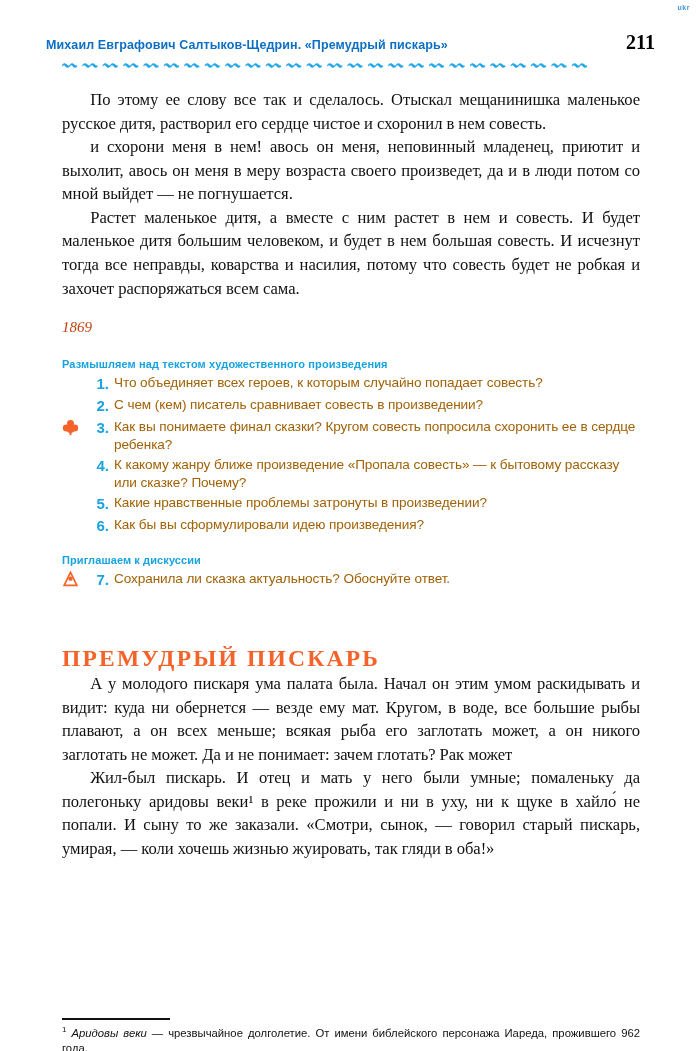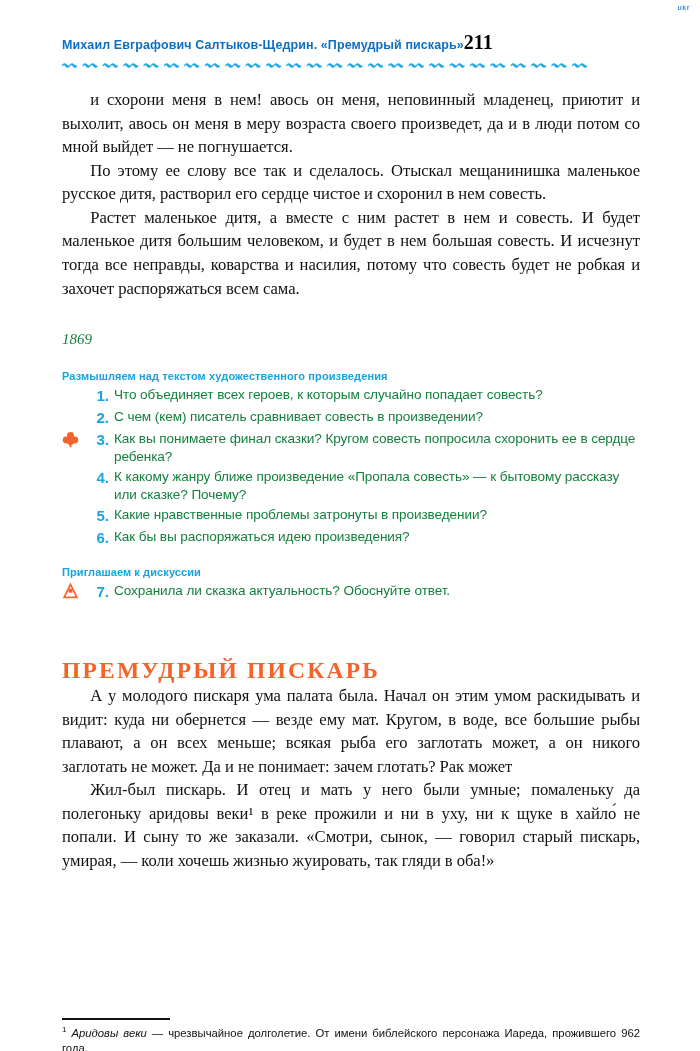--- a/index.html
+++ b/index.html
@@ -22,24 +22,24 @@
     letter-spacing: .5px;
     color: #1a7fd4;
     font-family: "Liberation Sans", sans-serif;
     font-weight: bold;
     opacity: .85;
   }
 
   
   .runhead {
     position: absolute;
-    top: 32px; left: 62px; right: 45px;
+    top: 32px; left: 46px; right: 45px;
     display: flex;
     align-items: baseline;
-    justify-content: flex-start;
+    justify-content: space-between;
   }
   .runhead-title {
     font-family: "Liberation Sans", sans-serif;
     font-size: 12.5px;
     font-weight: bold;
     color: #0d6fc4;
     letter-spacing: .1px;
     white-space: nowrap;
   }
   .runhead-page {
@@ -73,24 +73,24 @@
     font-size: 16.6px;
     line-height: 1.42;
     text-align: justify;
     text-indent: 1.7em;
     color: #111;
     letter-spacing: -0.05px;
     hyphens: auto;
   }
 
   .year {
-    margin-top: 31px;
+    margin-top: 19px;
     font-size: 15px;
     font-style: italic;
-    color: #15803d;
+    color: #c2410c;
   }
 
   
   .task-heading {
     margin-top: 22px;
     font-family: "Liberation Sans", sans-serif;
     font-size: 11px;
     font-weight: bold;
     color: #17a3e0;
     letter-spacing: .1px;
@@ -116,21 +116,21 @@
     font-weight: bold;
     color: #1aa3e0;
     min-width: 19px;
     text-align: right;
     margin-right: 5px;
     line-height: 1.33;
   }
   .tasktext {
     font-family: "Liberation Sans", sans-serif;
     font-size: 13.6px;
-    color: #15803d;
+    color: #a16207;
     line-height: 1.33;
     letter-spacing: -0.1px;
   }
 
   
   .marker {
     position: absolute;
     left: 0; top: 1px;
     width: 17px; height: 17px;
   }
@@ -174,22 +174,22 @@
 <div class="corner-mark">ukr</div>
 
 <div class="runhead">
   <div class="runhead-title">Михаил Евграфович Салтыков-Щедрин. «Премудрый пискарь»</div>
   <div class="runhead-page">211</div>
 </div>
 <div class="ornament" id="ornament">〰 〰 〰 〰 〰 〰 〰 〰 〰 〰 〰 〰 〰 〰 〰 〰 〰 〰 〰 〰 〰 〰 〰 〰 〰 〰 </div>
 
 <div class="content">
 
+  <p class="body">По этому ее слову все так и сделалось. Отыскал мещанинишка маленькое русское дитя, растворил его сердце чистое и схоронил в нем совесть.</p>
   <p class="body">и схорони меня в нем! авось он меня, неповинный младенец, приютит и выхолит, авось он меня в меру возраста своего произведет, да и в люди потом со мной выйдет — не погнушается.</p>
-  <p class="body">По этому ее слову все так и сделалось. Отыскал мещанинишка маленькое русское дитя, растворил его сердце чистое и схоронил в нем совесть.</p>
   <p class="body">Растет маленькое дитя, а вместе с ним растет в нем и совесть. И будет маленькое дитя большим человеком, и будет в нем большая совесть. И исчезнут тогда все неправды, коварства и насилия, потому что совесть будет не робкая и захочет распоряжаться всем сама.</p>
 
   <div class="year">1869</div>
 
   <div class="task-heading">Размышляем над текстом художественного произведения</div>
   <ol class="tasks" id="task-list">
       <li>
         <span class="tasknum">1.</span>
         <span class="tasktext">Что объединяет всех героев, к которым случайно попадает совесть?</span>
       </li>
@@ -211,21 +211,21 @@
       <li>
         <span class="tasknum">4.</span>
         <span class="tasktext">К какому жанру ближе произведение «Пропала совесть» — к бытовому рассказу или сказке? Почему?</span>
       </li>
       <li>
         <span class="tasknum">5.</span>
         <span class="tasktext">Какие нравственные проблемы затронуты в произведении?</span>
       </li>
       <li>
         <span class="tasknum">6.</span>
-        <span class="tasktext">Как бы вы распоряжаться идею произведения?</span>
+        <span class="tasktext">Как бы вы сформулировали идею произведения?</span>
       </li>
     </ol>
 
   <div class="task-heading second">Приглашаем к дискуссии</div>
   <ol class="tasks" id="discussion-list">
       <li>
         <span class="marker"><svg viewBox="0 0 20 20" width="17" height="17">
             <path d="M10 1.5 L17.5 17 L2.5 17 Z" fill="none" stroke="#f4632a" stroke-width="2"></path>
             <circle cx="10" cy="9" r="2.6" fill="#f4632a"></circle>
           </svg></span>

